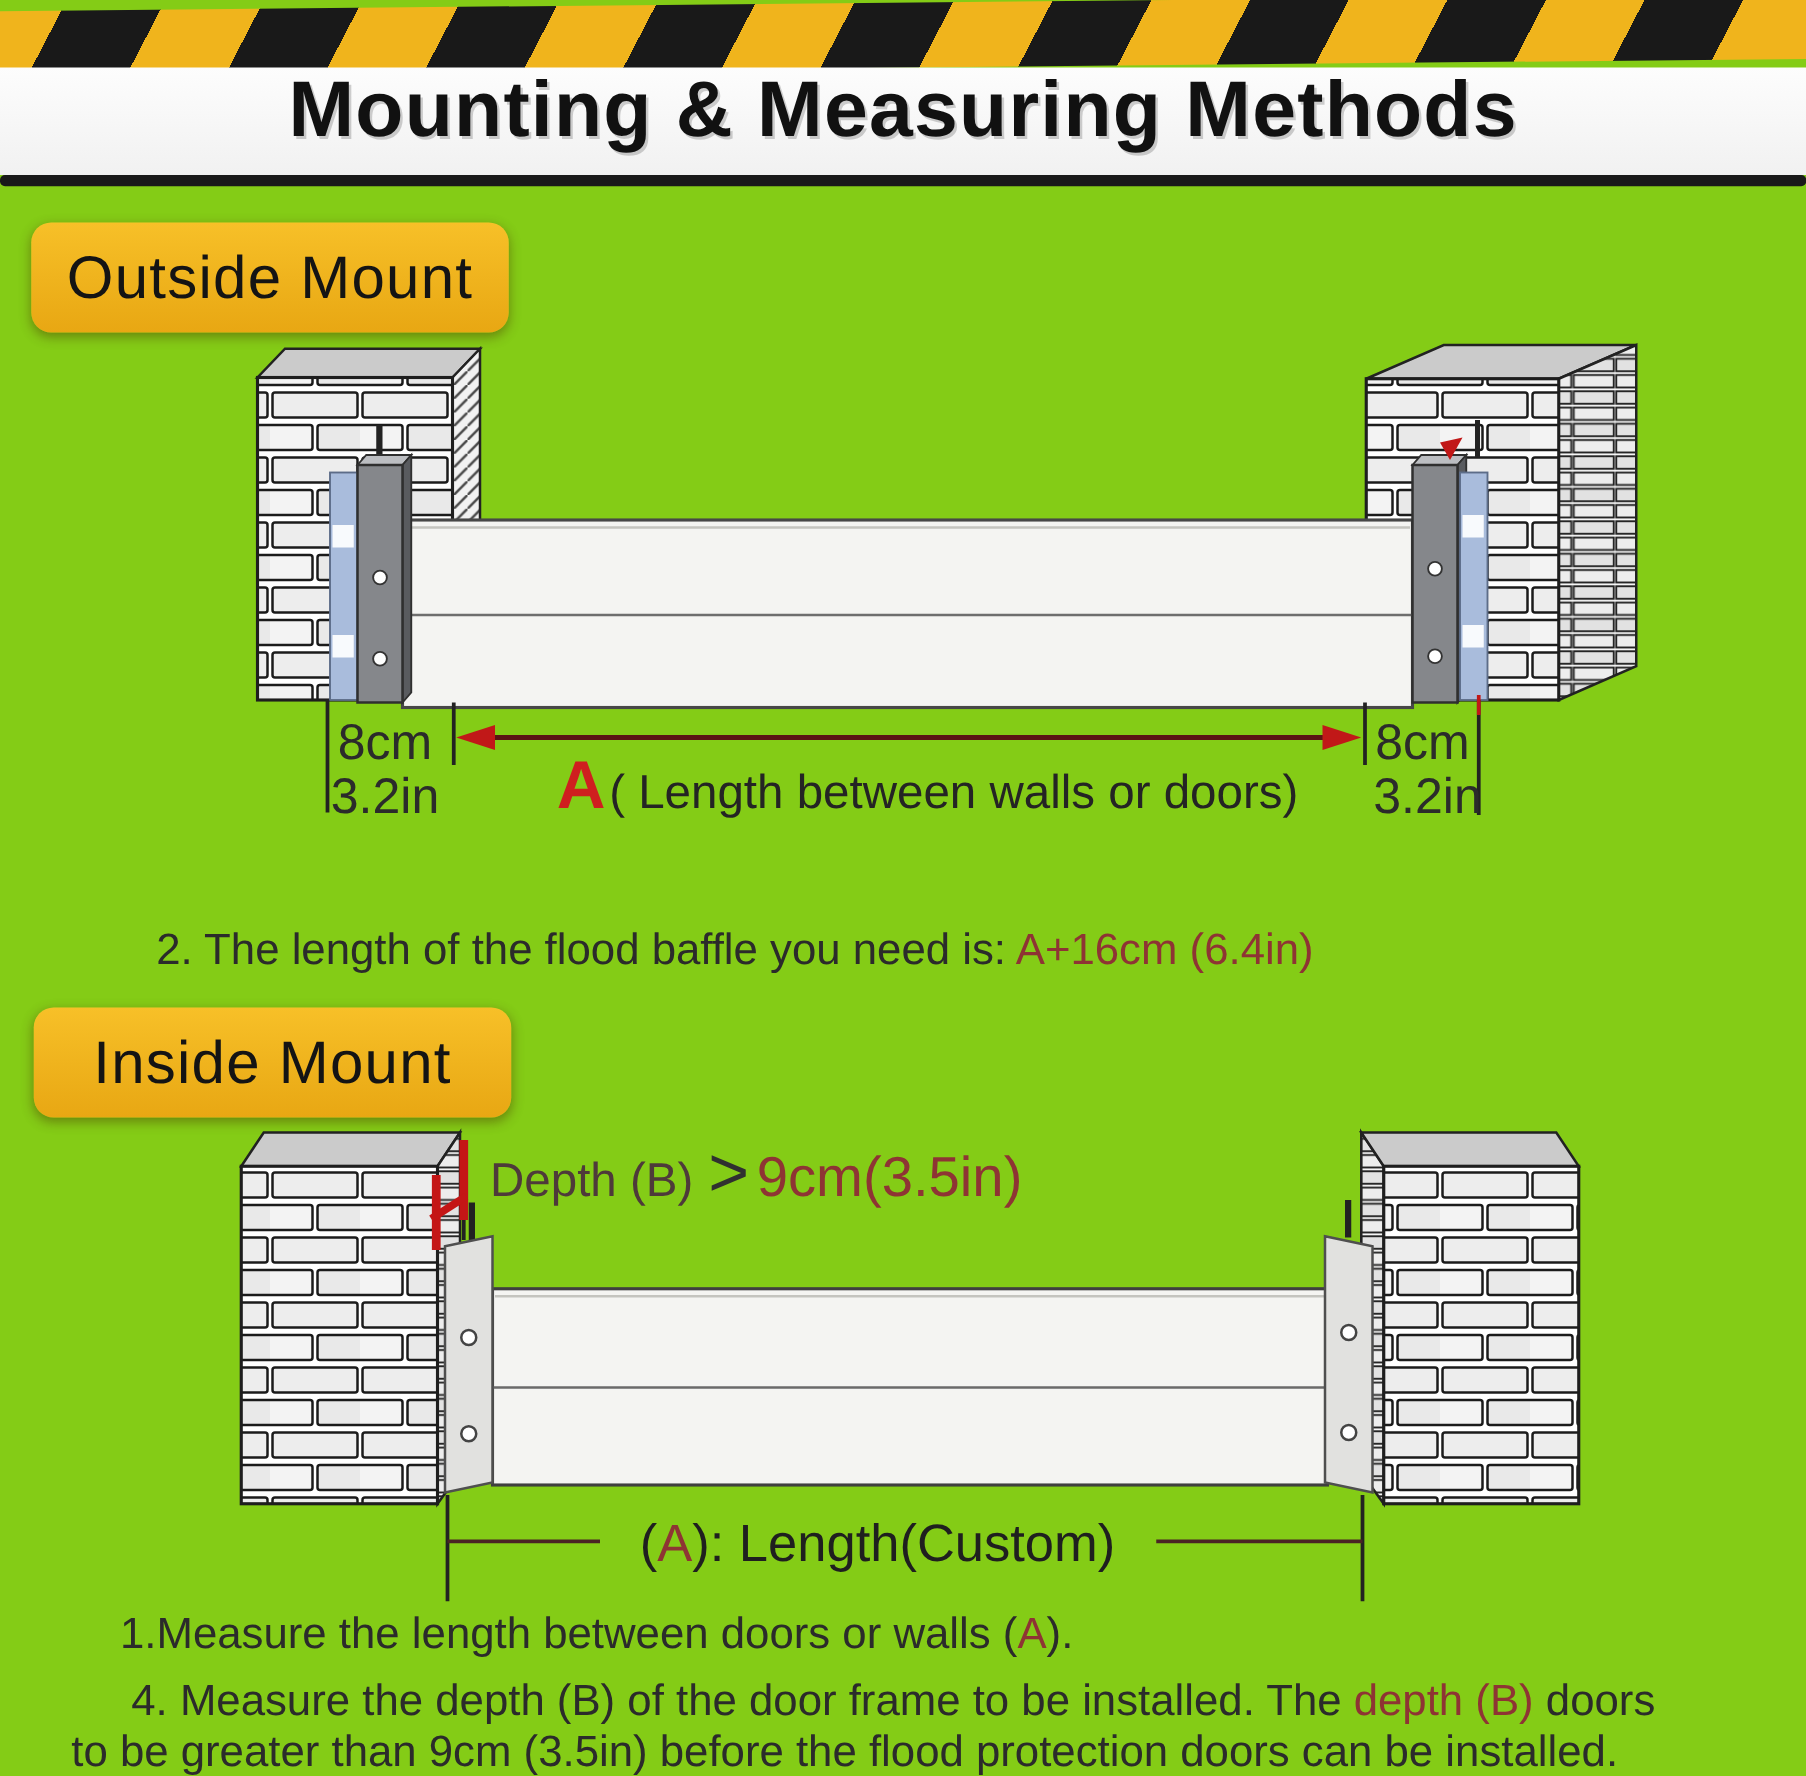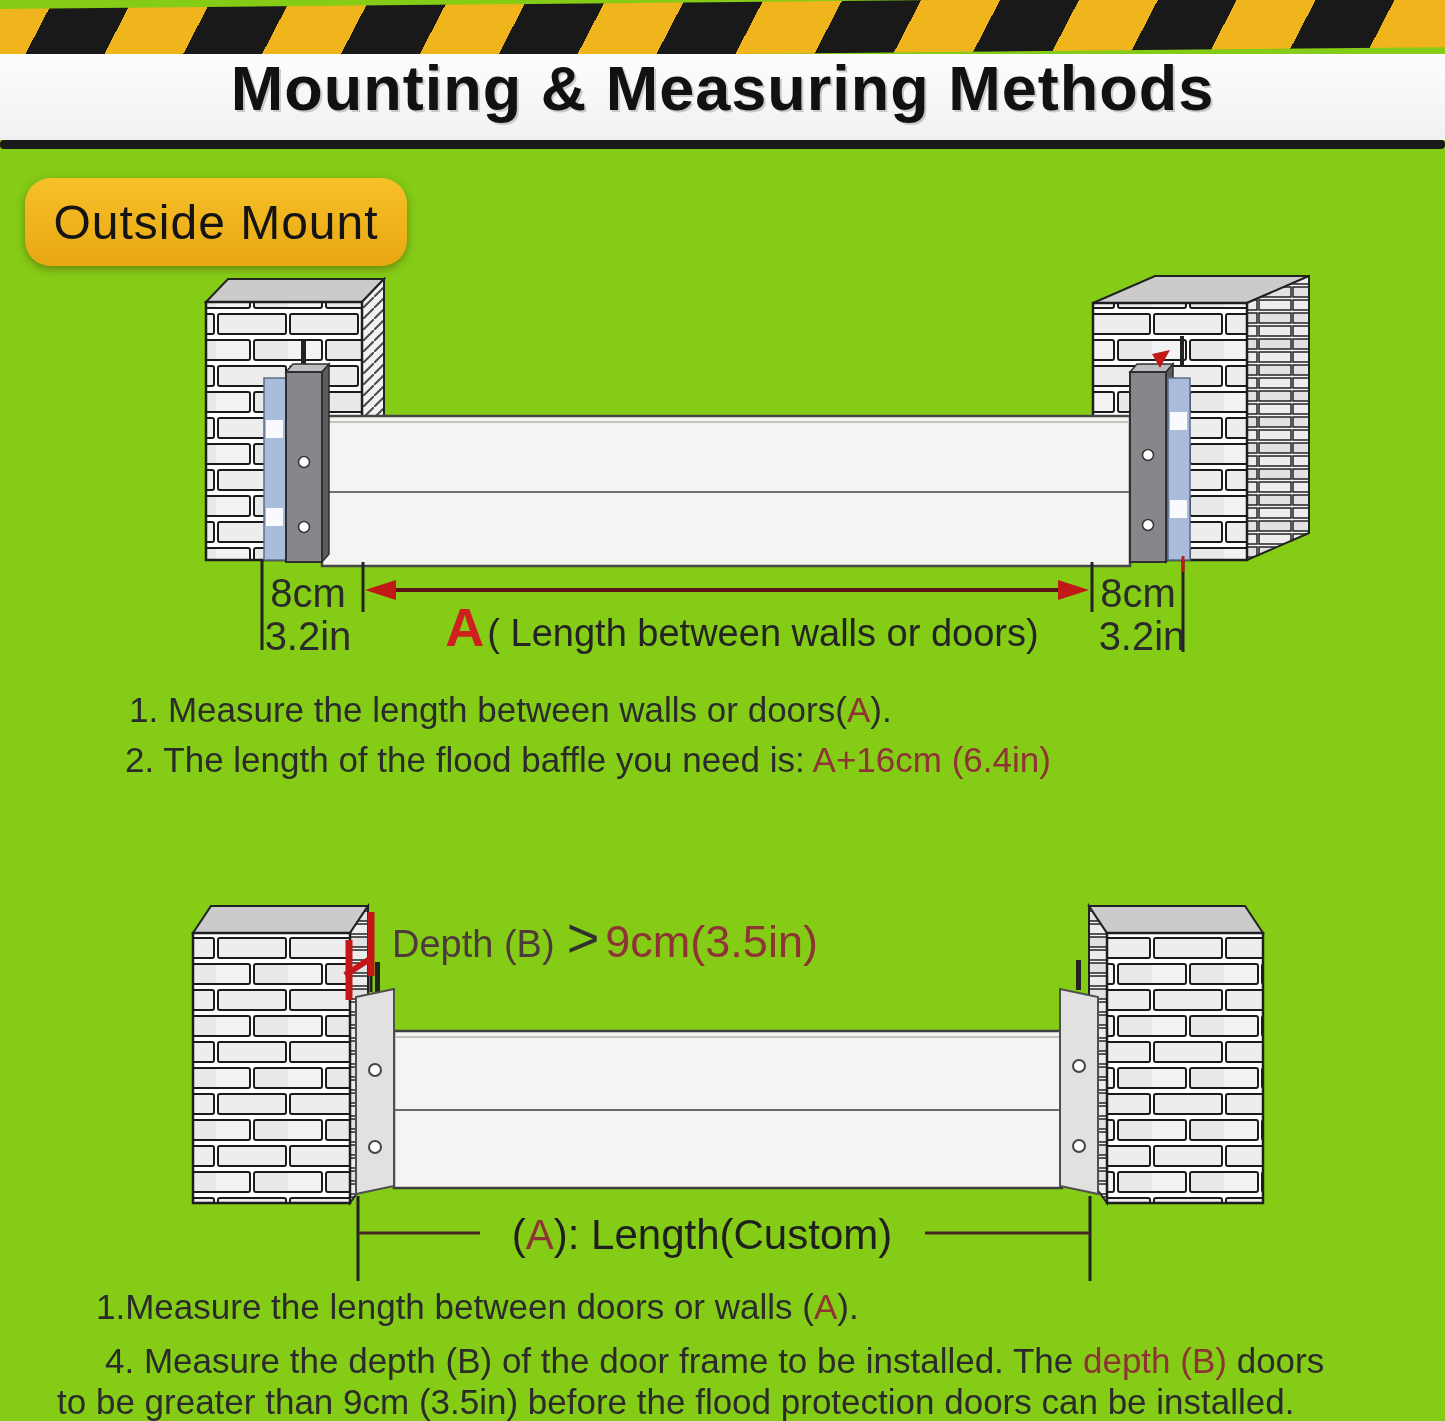--- a/index.html
+++ b/index.html
@@ -23,21 +23,21 @@
     letter-spacing:1px; text-shadow:2px 2px 0 rgba(0,0,0,0.18);
   }
   .title-underline {
     position:absolute; top:140px; left:0; width:1445px; height:9px;
     background:#191919; border-radius:4px;
   }
   
   .pill {
     position:absolute; width:382px; height:88px;
     background:linear-gradient(180deg,#f7c028,#e8a713);
-    border-radius:26px; display:flex; align-items:center; justify-content:center;
+    border-radius:16px; display:flex; align-items:center; justify-content:center;
     font-size:48px; color:#141414; letter-spacing:1px;
     box-shadow:0 3px 9px rgba(70,45,0,0.45);
   }
   .pill-outside { left:25px; top:178px; }
   .pill-inside  { left:27px; top:806px; }
   
   svg.diagram { position:absolute; left:0; display:block; }
   svg text { font-family:"Liberation Sans", sans-serif; }
   .dim-num  { font-size:40px; fill:#2b2b2b; text-anchor:middle; }
   .big-a    { font-size:54px; font-weight:bold; fill:#cf1f1f; }
@@ -150,27 +150,27 @@
     <g>
       <line x1="372" y1="590" x2="1082" y2="590" stroke="#5a1414" stroke-width="4"></line>
       <polygon points="365,590 396,580 396,600" fill="#c11818"></polygon>
       <polygon points="1089,590 1058,580 1058,600" fill="#c11818"></polygon>
     </g>
     <text x="742" y="646" text-anchor="middle">
       <tspan class="big-a">A</tspan><tspan class="capt" dx="3">( Length between walls or doors)</tspan>
     </text>
   </svg>
 
-  <div class="step" style="left:129px; top:690px">
-    <span>1. Measure the length between walls or doors(</span><span class="maroon">A</span><span>).</span>
-  </div>
   <div class="step" style="left:125px; top:740px">
     <span>2. The length of the flood baffle you need is: </span><span class="maroon">A+16cm (6.4in)</span>
   </div>
 
+  <div class="pill pill-inside">
+    <span>Inside Mount</span>
+  </div>
 
   <svg class="diagram" style="top:898px" width="1445" height="386" viewBox="0 898 1445 386">
     <defs>
       <pattern id="brickB" width="72" height="52" patternUnits="userSpaceOnUse">
         <rect width="72" height="52" fill="#ffffff"></rect>
         <rect x="2" y="2" width="68" height="20" rx="2" fill="#ededed" stroke="#1b1b1b" stroke-width="2"></rect>
         <rect x="-34" y="28" width="68" height="20" rx="2" fill="#f3f3f3" stroke="#1b1b1b" stroke-width="2"></rect>
         <rect x="38" y="28" width="68" height="20" rx="2" fill="#e9e9e9" stroke="#1b1b1b" stroke-width="2"></rect>
       </pattern>
       <pattern id="sideB" width="34" height="26" patternUnits="userSpaceOnUse">

